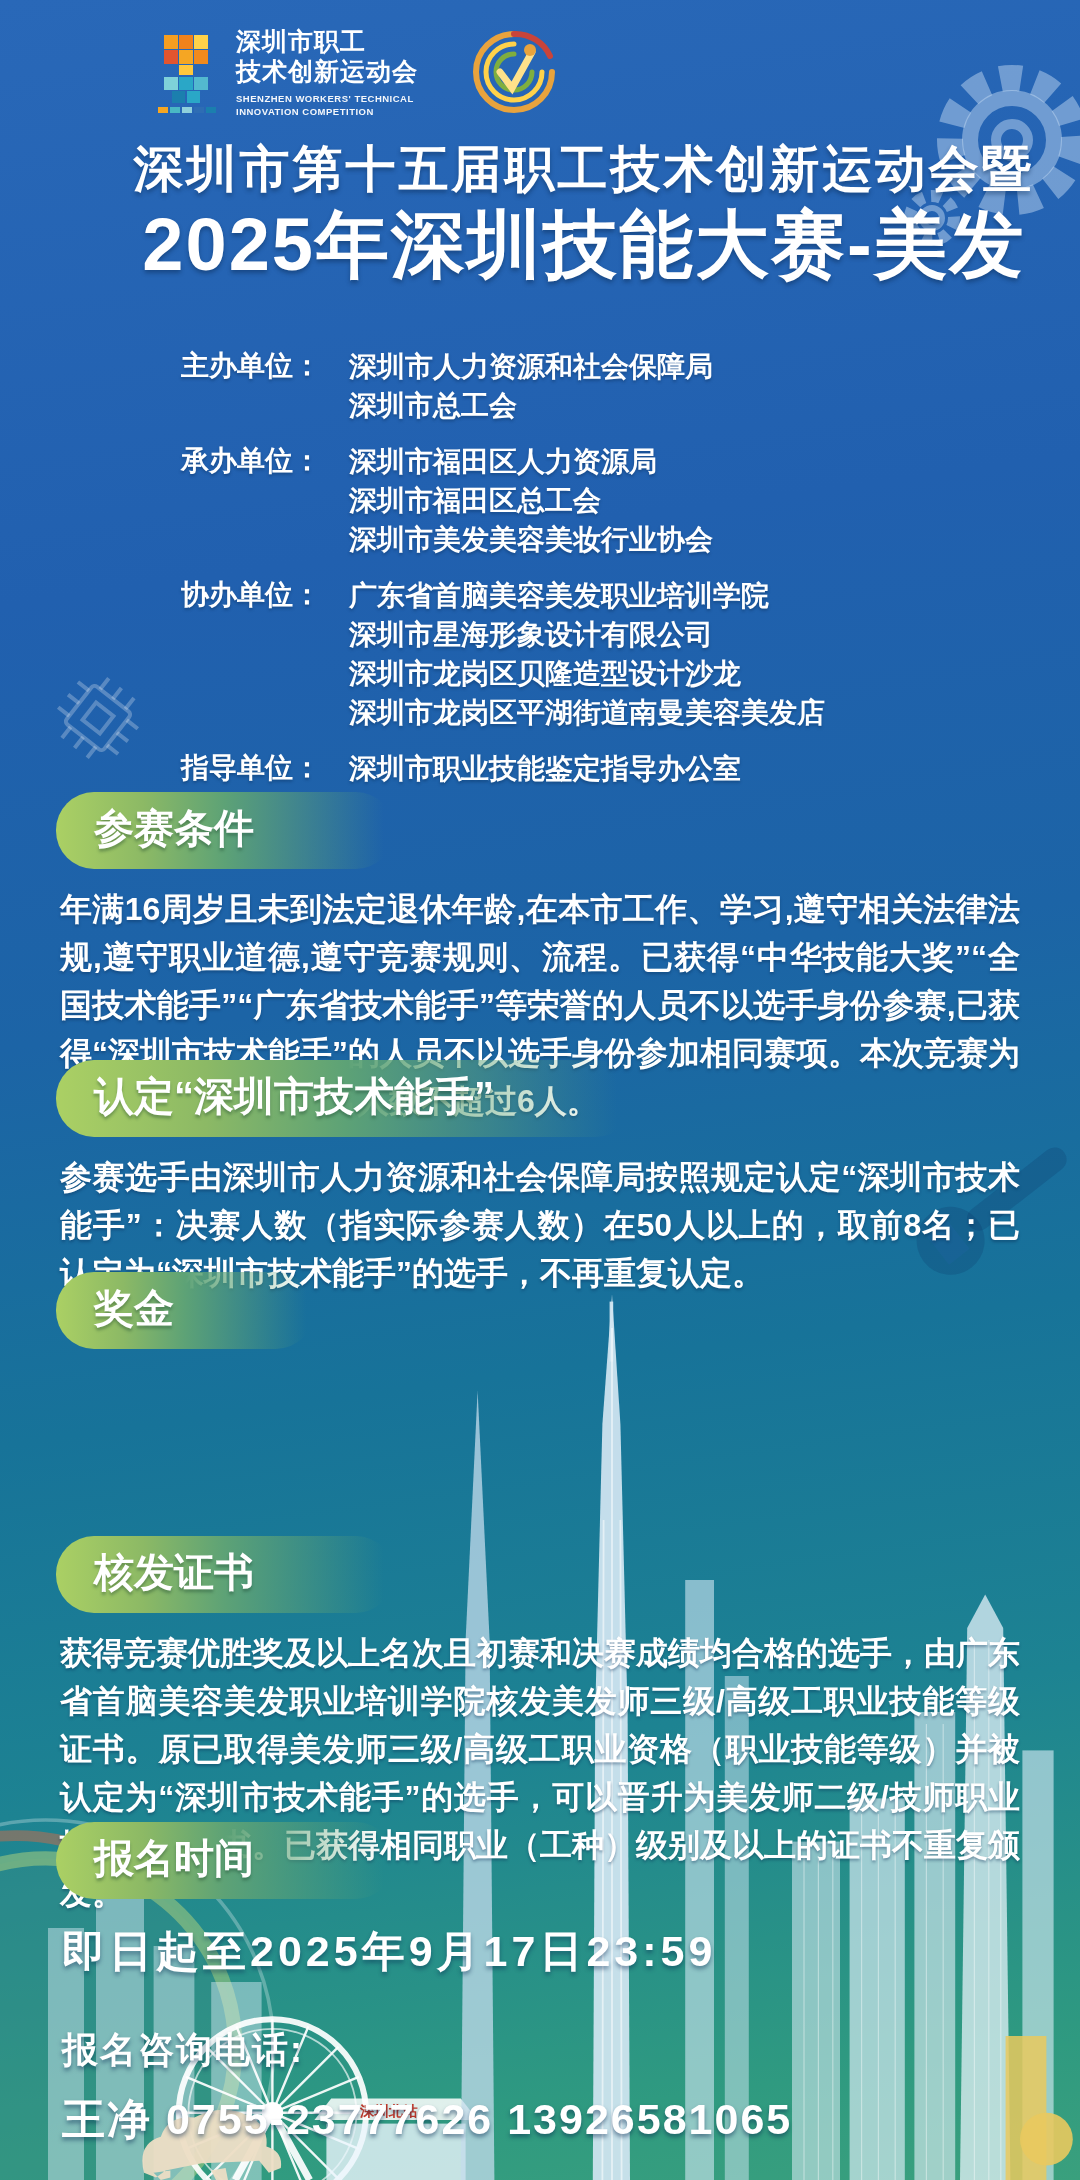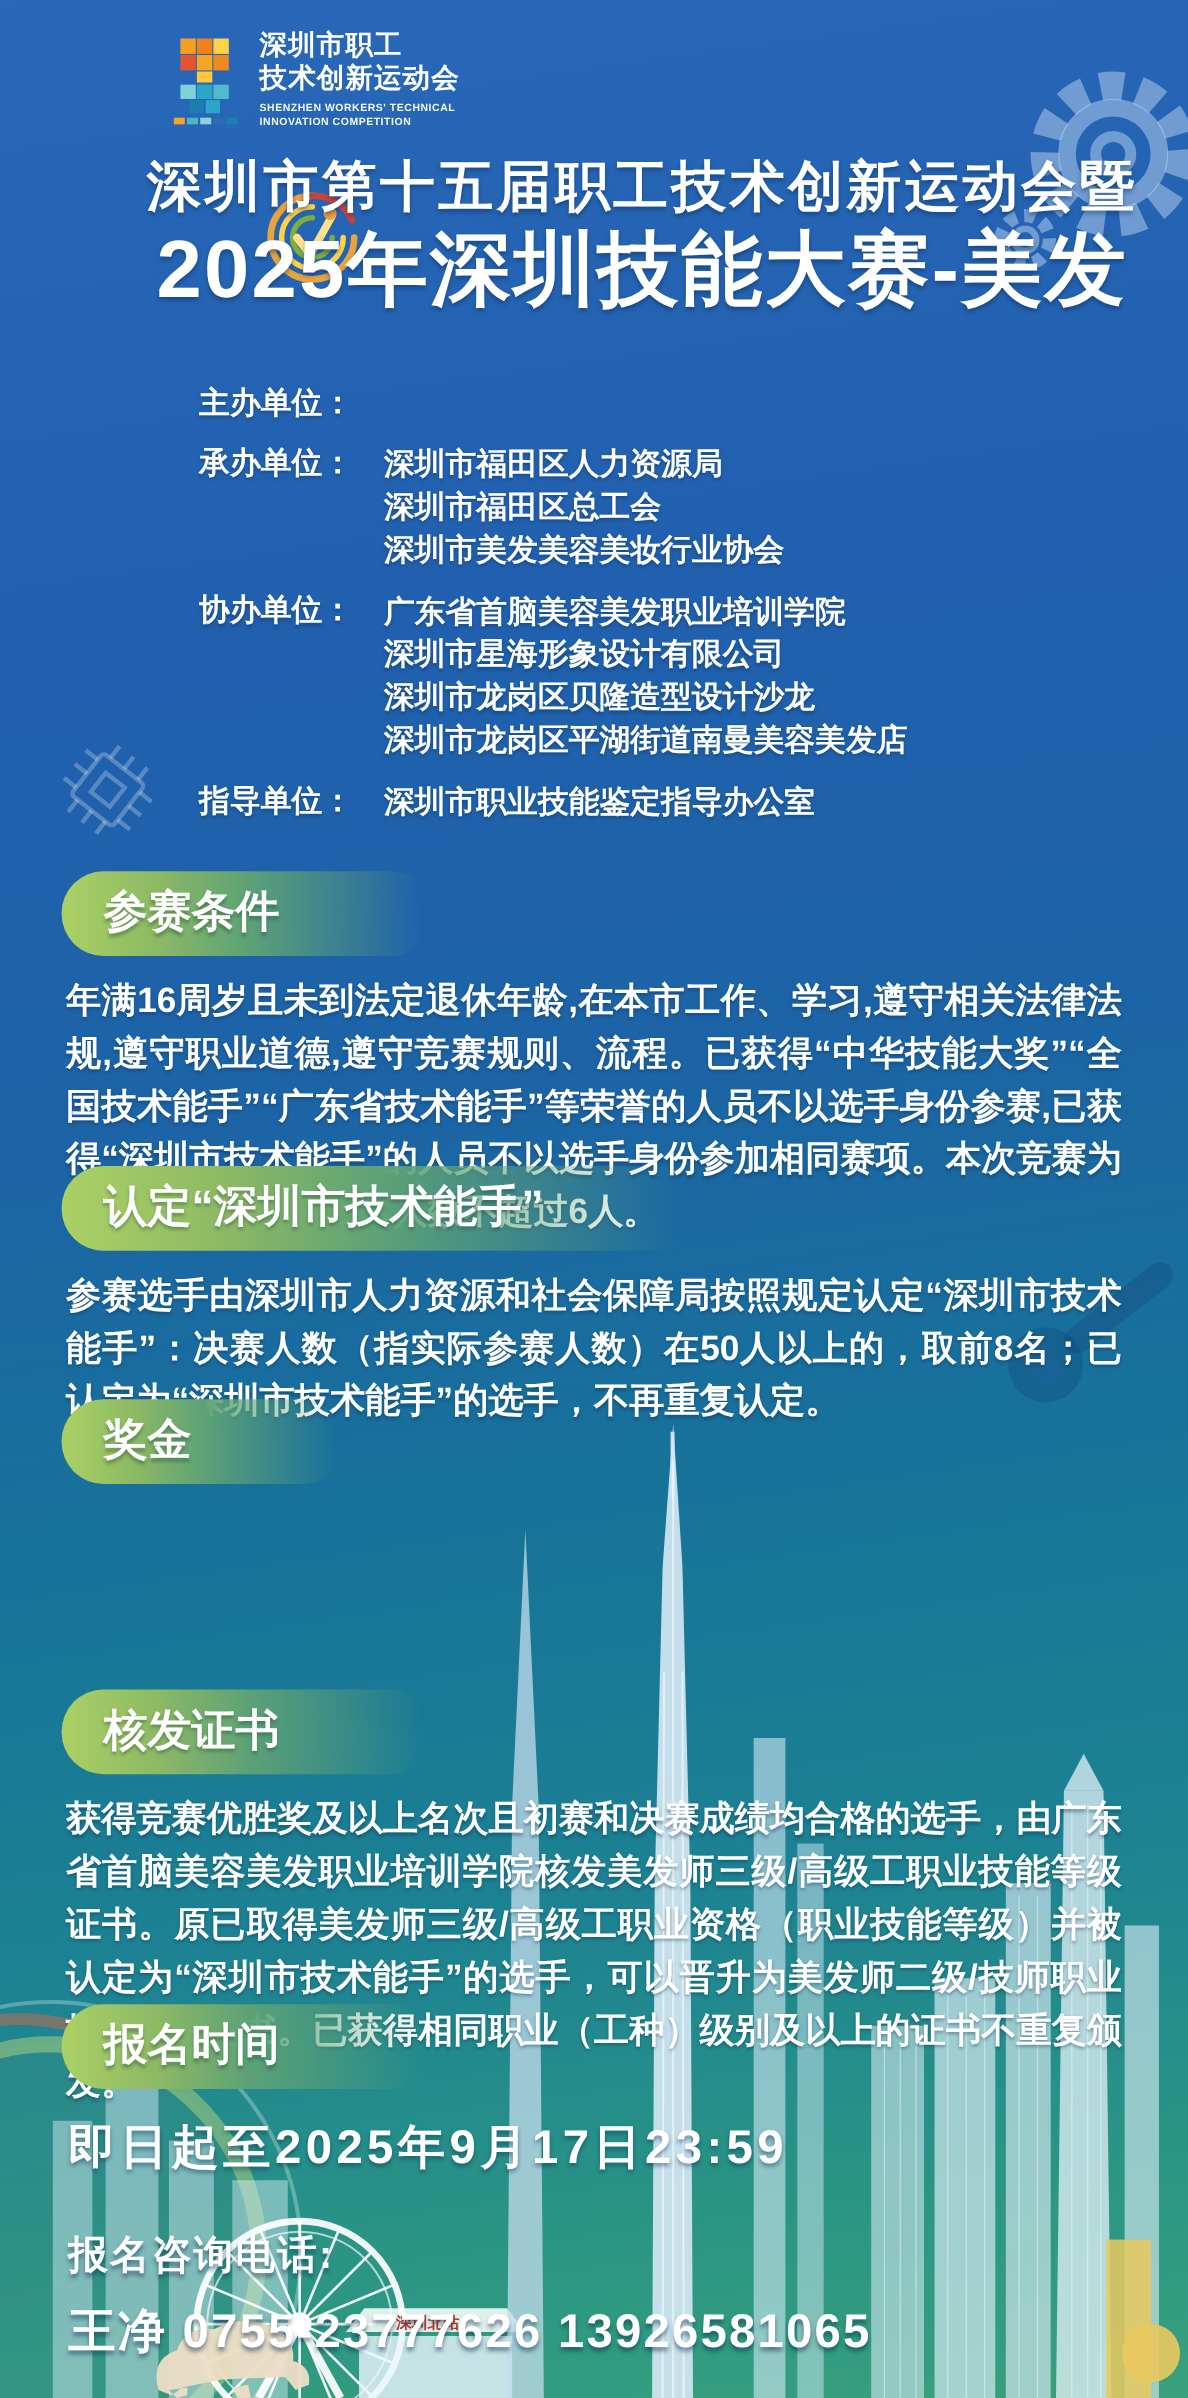--- a/index.html
+++ b/index.html
@@ -4,21 +4,21 @@
 <style>
   html,body{margin:0;padding:0;}
   body{
     width:1080px;height:2180px;position:relative;overflow:hidden;
     font-family:"Liberation Sans","DejaVu Sans",sans-serif;
     background:linear-gradient(172deg,#2968b8 0%,#2160af 26%,#1c64a6 45%,#177399 62%,#1d8392 78%,#2f9a80 94%,#3aa07d 100%);
   }
   .white{color:#fff;padding-left:44px;}
   .shadow{text-shadow:0 3px 4px rgba(8,40,80,.45);}
   
-  .logos{position:absolute;top:26px;left:150px;display:flex;align-items:center;gap:52px;z-index:5;flex-direction:column;}
+  .logos{position:absolute;top:26px;left:150px;display:flex;align-items:center;gap:52px;z-index:5;}
   .logo-group{display:flex;align-items:center;gap:14px;}
   .logo-text-cn{font-weight:bold;color:#fff;font-size:25px;line-height:30px;letter-spacing:1px;}
   .logo-text-en{color:#fff;font-size:9.5px;letter-spacing:.5px;margin-top:6px;line-height:13px;font-weight:bold;opacity:.95;}
   .logo-right-cn{font-weight:bold;color:#fff;font-size:34px;letter-spacing:3px;}
   .logo-right-en{color:#fff;font-size:13px;letter-spacing:1.2px;margin-top:5px;font-weight:bold;}
   
   .title1{position:absolute;top:136px;left:0;width:100%;text-align:center;font-size:50px;font-weight:bold;letter-spacing:3px;z-index:5;}
   .title2{position:absolute;top:196px;left:0;width:100%;text-align:center;font-size:74px;font-weight:bold;letter-spacing:2px;z-index:5;}
   
   .orgs{position:absolute;top:347px;left:181px;z-index:5;font-size:28px;font-weight:bold;color:#fff;}
@@ -181,20 +181,24 @@
     </svg>
   </div>
 </div>
 
 <div class="title1 white shadow">深圳市第十五届职工技术创新运动会暨</div>
 <div class="title2 white shadow">2025年深圳技能大赛-美发</div>
 
 <div class="orgs">
   <div class="org-row">
     <div class="org-label">主办单位：</div>
+    <div class="org-items">
+      <div>深圳市人力资源和社会保障局</div>
+      <div>深圳市总工会</div>
+    </div>
   </div>
   <div class="org-row">
     <div class="org-label">承办单位：</div>
     <div class="org-items">
       <div>深圳市福田区人力资源局</div>
       <div>深圳市福田区总工会</div>
       <div>深圳市美发美容美妆行业协会</div>
     </div>
   </div>
   <div class="org-row">

